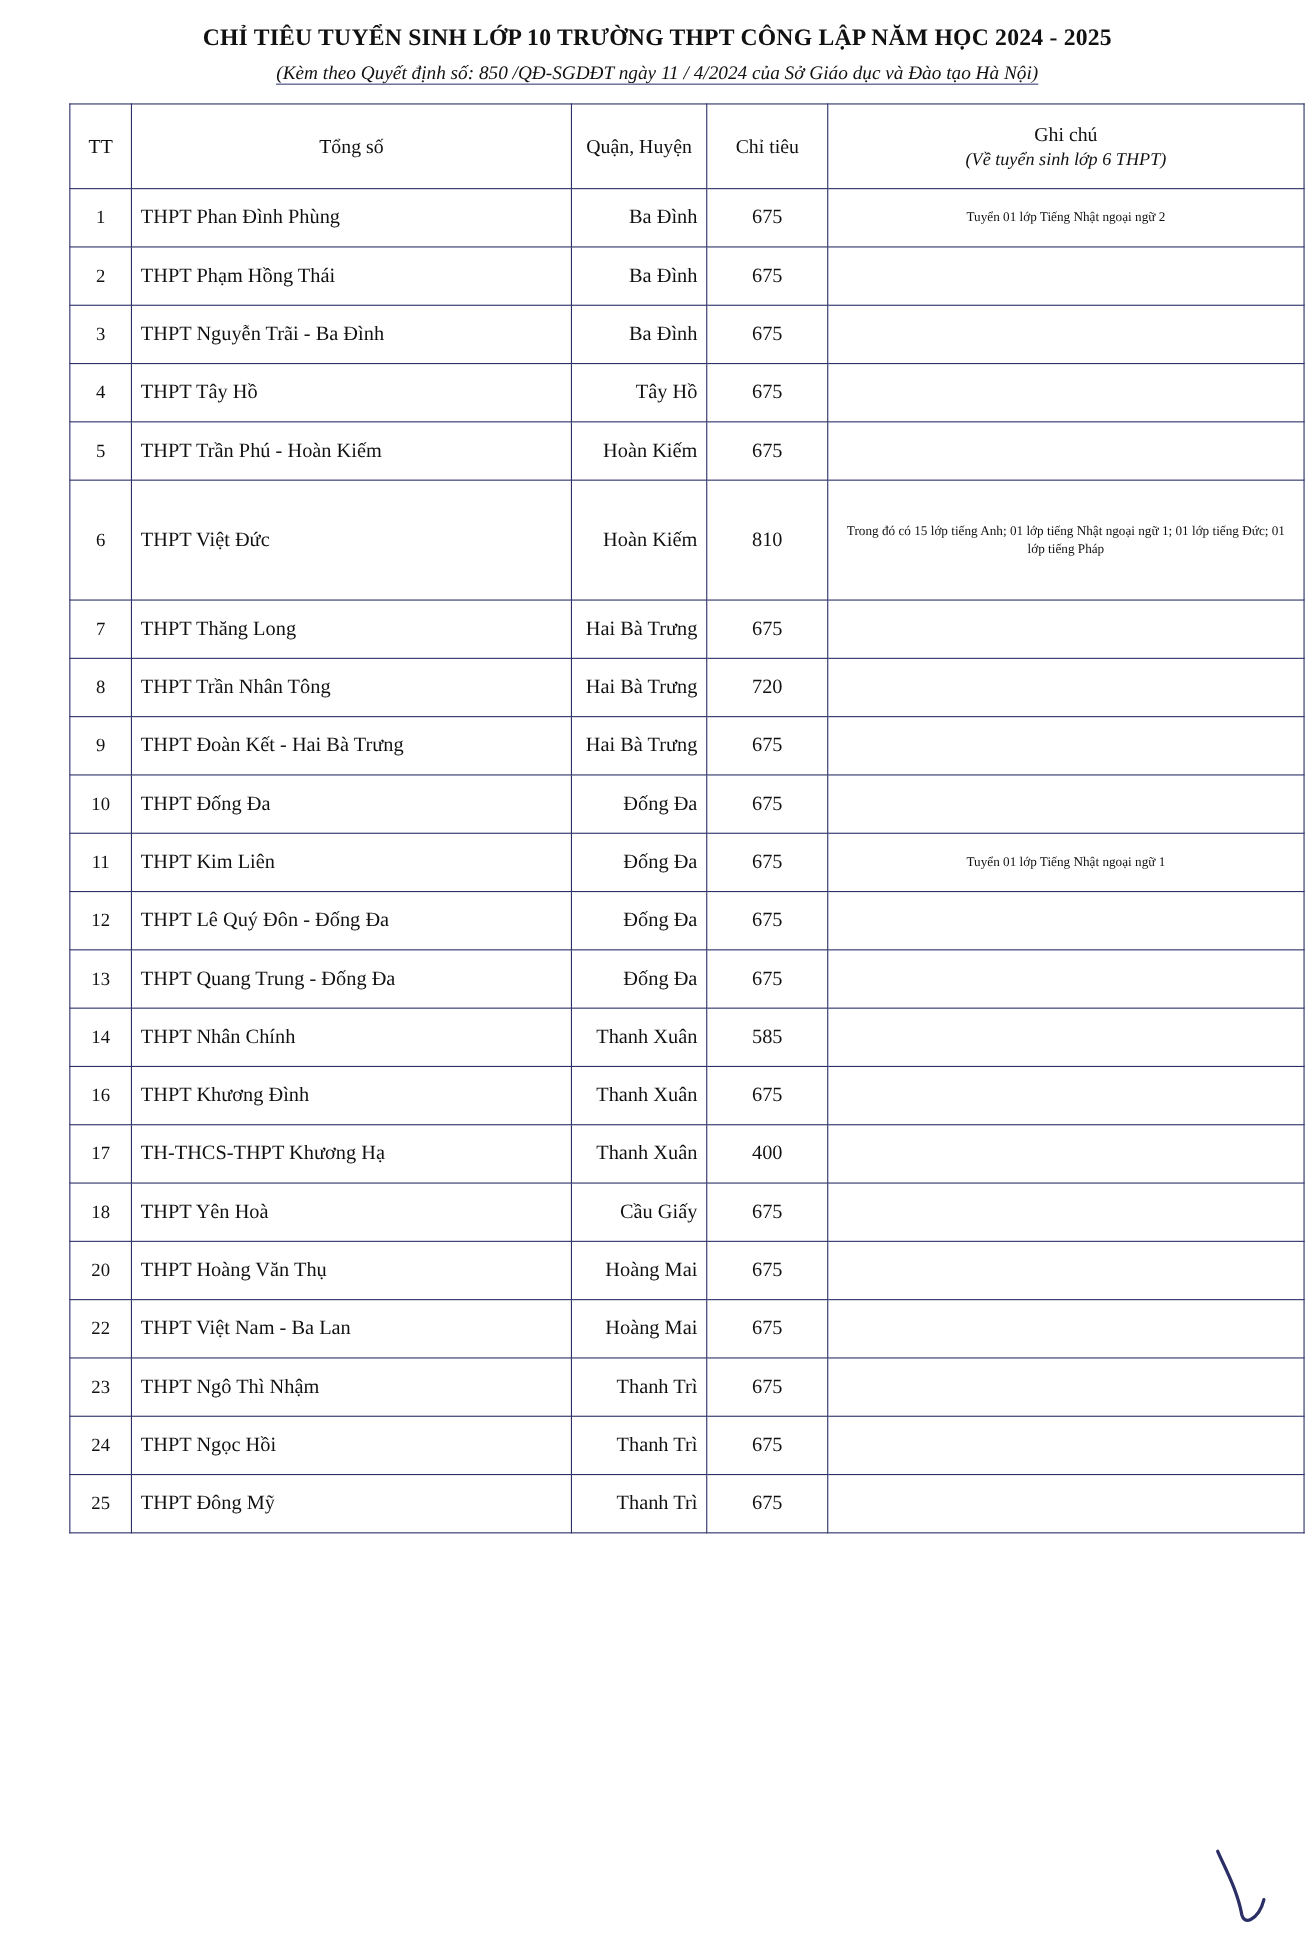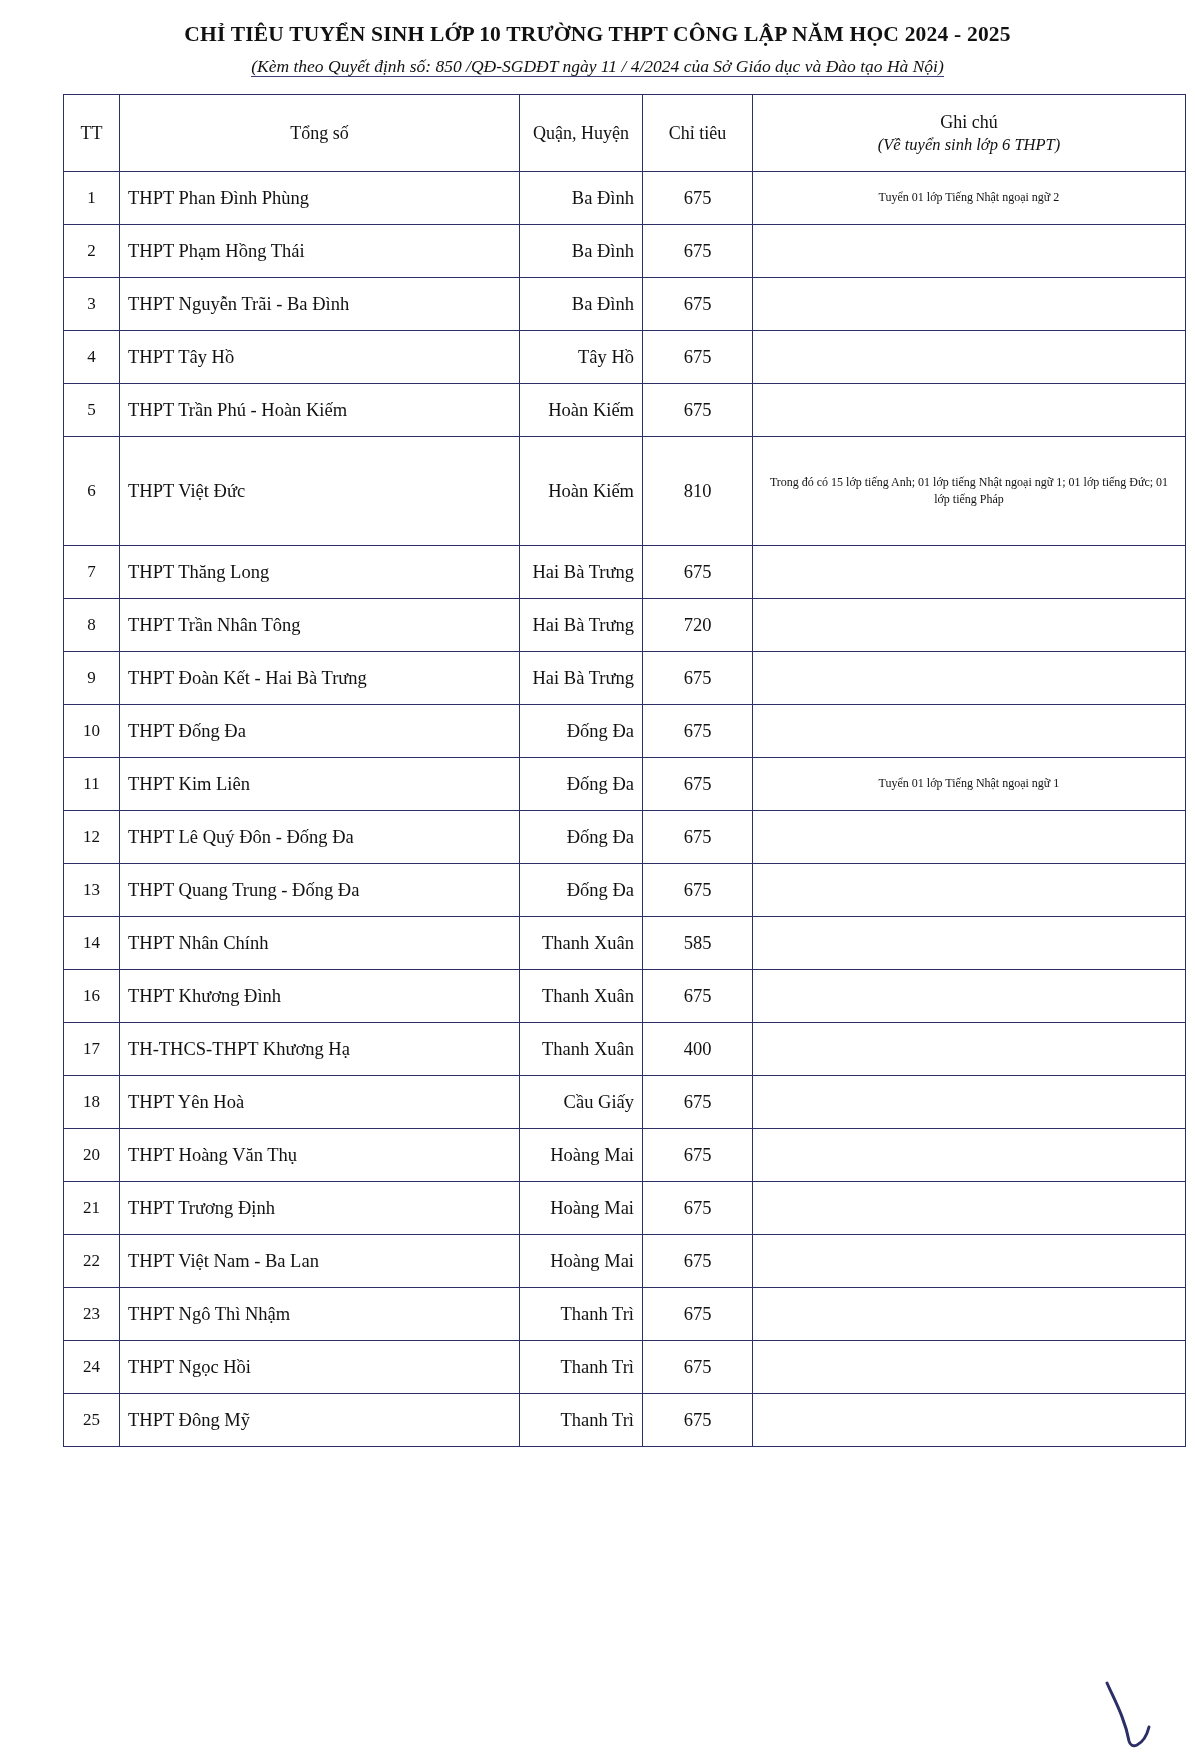--- a/index.html
+++ b/index.html
@@ -267,27 +267,20 @@
           <td class="note"></td>
         </tr>
         <tr>
           <td class="tt">20</td>
           <td class="name">THPT Hoàng Văn Thụ</td>
           <td class="dist">Hoàng Mai</td>
           <td class="quota">675</td>
           <td class="note"></td>
         </tr>
         <tr>
-          <td class="tt">21</td>
-          <td class="name">THPT Trương Định</td>
-          <td class="dist">Hoàng Mai</td>
-          <td class="quota">675</td>
-          <td class="note"></td>
-        </tr>
-        <tr>
           <td class="tt">22</td>
           <td class="name">THPT Việt Nam - Ba Lan</td>
           <td class="dist">Hoàng Mai</td>
           <td class="quota">675</td>
           <td class="note"></td>
         </tr>
         <tr>
           <td class="tt">23</td>
           <td class="name">THPT Ngô Thì Nhậm</td>
           <td class="dist">Thanh Trì</td>

